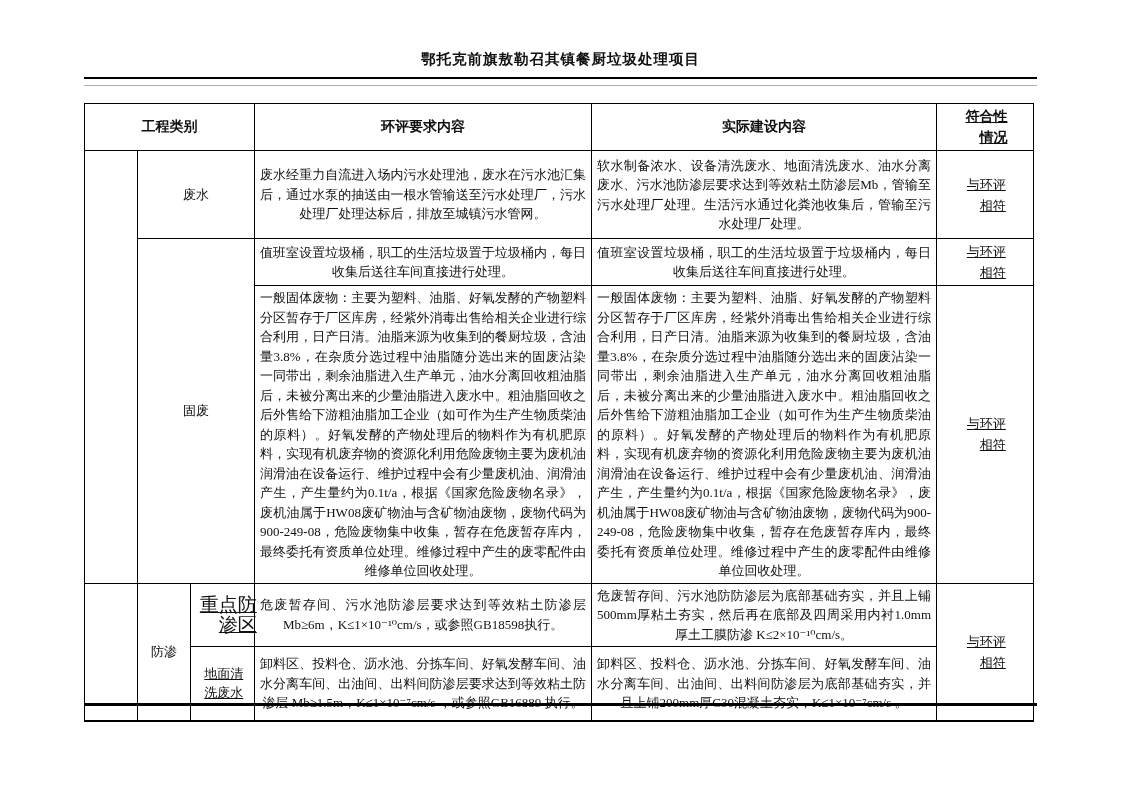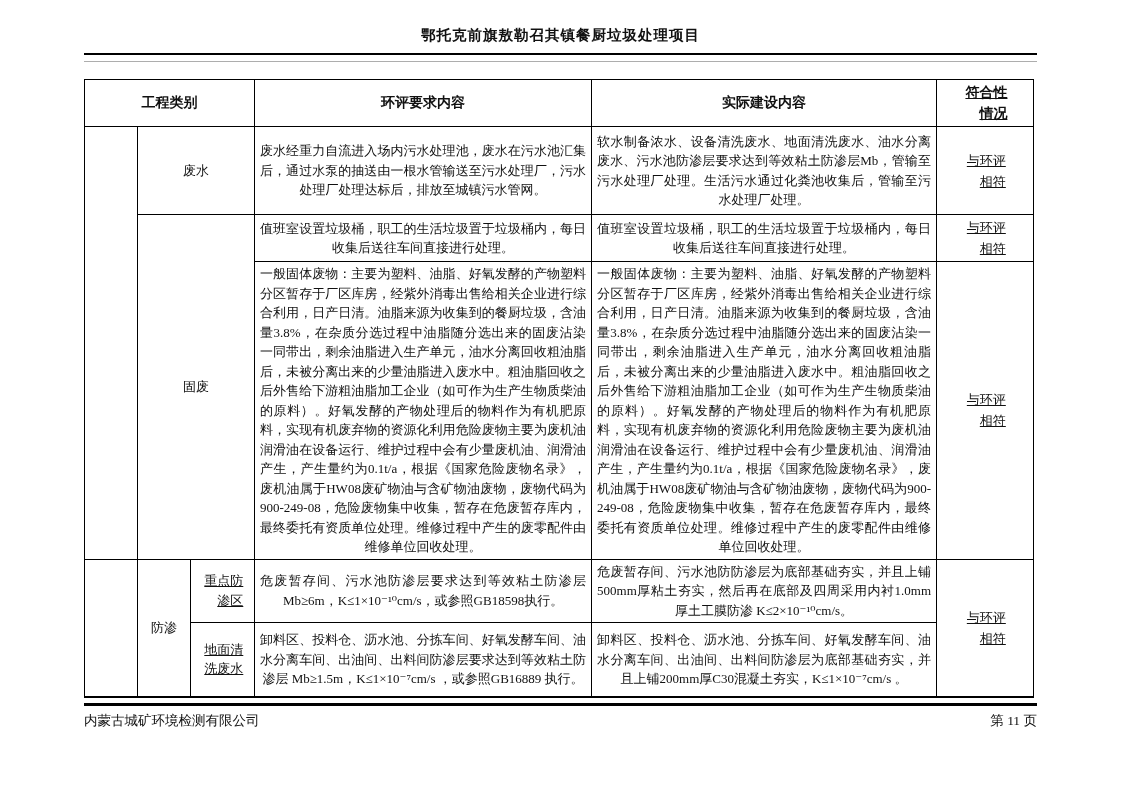--- a/index.html
+++ b/index.html
@@ -5,21 +5,21 @@
   * { margin: 0; padding: 0; box-sizing: border-box; }
   html, body { width: 1123px; height: 794px; background: #ffffff; overflow: hidden; }
   body {
     font-family: "Liberation Serif", "DejaVu Serif", serif;
     color: #111111;
     position: relative;
   }
   .page { position: absolute; left: 84px; top: 0; width: 953px; height: 794px; }
 
   
-  .doc-header { padding-top: 26px; text-align: center; }
+  .doc-header { padding-top: 50px; text-align: center; }
   .doc-title { font-size: 14.5px; font-weight: bold; letter-spacing: 1px; }
   .rule-thick { height: 2px; background: #000; margin-top: 8px; }
   .rule-thin  { height: 1px; background: #adadad; margin-top: 6px; }
 
   
   table.main {
     border-collapse: collapse;
     table-layout: fixed;
     width: 949px;
     margin-top: 17px;
@@ -109,21 +109,21 @@
       <td class="txt">一般固体废物：主要为塑料、油脂、好氧发酵的产物塑料分区暂存于厂区库房，经紫外消毒出售给相关企业进行综合利用，日产日清。油脂来源为收集到的餐厨垃圾，含油量3.8%，在杂质分选过程中油脂随分选出来的固废沾染一同带出，剩余油脂进入生产单元，油水分离回收粗油脂后，未被分离出来的少量油脂进入废水中。粗油脂回收之后外售给下游粗油脂加工企业（如可作为生产生物质柴油的原料）。好氧发酵的产物处理后的物料作为有机肥原料，实现有机废弃物的资源化利用危险废物主要为废机油润滑油在设备运行、维护过程中会有少量废机油、润滑油产生，产生量约为0.1t/a，根据《国家危险废物名录》，废机油属于HW08废矿物油与含矿物油废物，废物代码为900-249-08，危险废物集中收集，暂存在危废暂存库内，最终委托有资质单位处理。维修过程中产生的废零配件由维修单位回收处理。</td>
       <td class="txt">一般固体废物：主要为塑料、油脂、好氧发酵的产物塑料分区暂存于厂区库房，经紫外消毒出售给相关企业进行综合利用，日产日清。油脂来源为收集到的餐厨垃圾，含油量3.8%，在杂质分选过程中油脂随分选出来的固废沾染一同带出，剩余油脂进入生产单元，油水分离回收粗油脂后，未被分离出来的少量油脂进入废水中。粗油脂回收之后外售给下游粗油脂加工企业（如可作为生产生物质柴油的原料）。好氧发酵的产物处理后的物料作为有机肥原料，实现有机废弃物的资源化利用危险废物主要为废机油润滑油在设备运行、维护过程中会有少量废机油、润滑油产生，产生量约为0.1t/a，根据《国家危险废物名录》，废机油属于HW08废矿物油与含矿物油废物，废物代码为900-249-08，危险废物集中收集，暂存在危废暂存库内，最终委托有资质单位处理。维修过程中产生的废零配件由维修单位回收处理。</td>
       <td class="comp">
         <span class="w3">与环评相符</span>
       </td>
     </tr>
 
     <tr style="height:63px">
       <td rowspan="2"></td>
       <td rowspan="2" class="lbl">防渗</td>
-      <td class="lbl" style="font-size:13px">
+      <td class="lbl" style="font-size:19px">
         <span class="w3" style="line-height:19.5px">重点防渗区</span>
       </td>
       <td class="txt">危废暂存间、污水池防渗层要求达到等效粘土防渗层Mb≥6m，K≤1×10⁻¹⁰cm/s，或参照GB18598执行。</td>
       <td class="txt">危废暂存间、污水池防防渗层为底部基础夯实，并且上铺500mm厚粘土夯实，然后再在底部及四周采用内衬1.0mm厚土工膜防渗 K≤2×10⁻¹⁰cm/s。</td>
       <td rowspan="2" class="comp">
         <span class="w3">与环评相符</span>
       </td>
     </tr>
 
     <tr style="height:74px">
@@ -131,19 +131,15 @@
         <span class="w3" style="line-height:19.5px">地面清洗废水</span>
       </td>
       <td class="txt">卸料区、投料仓、沥水池、分拣车间、好氧发酵车间、油水分离车间、出油间、出料间防渗层要求达到等效粘土防渗层 Mb≥1.5m，K≤1×10⁻⁷cm/s ，或参照GB16889 执行。</td>
       <td class="txt">卸料区、投料仓、沥水池、分拣车间、好氧发酵车间、油水分离车间、出油间、出料间防渗层为底部基础夯实，并且上铺200mm厚C30混凝土夯实，K≤1×10⁻⁷cm/s 。</td>
     </tr>
   </tbody>
     </table>
 
   <div class="doc-footer">
     <div class="footer-rule"></div>
-    <div class="footer-row">
-      <span>内蒙古城矿环境检测有限公司</span>
-      <span>第 11 页</span>
-    </div>
   </div>
 
 </div>
 
 </body></html>

